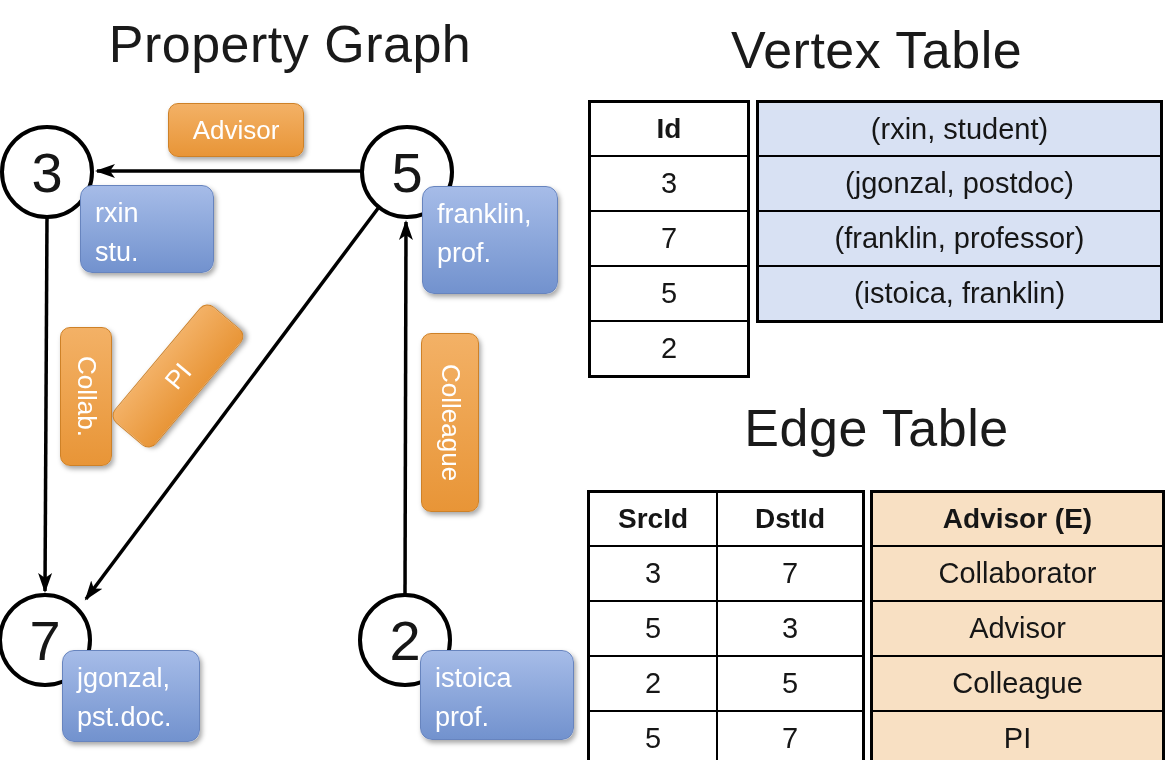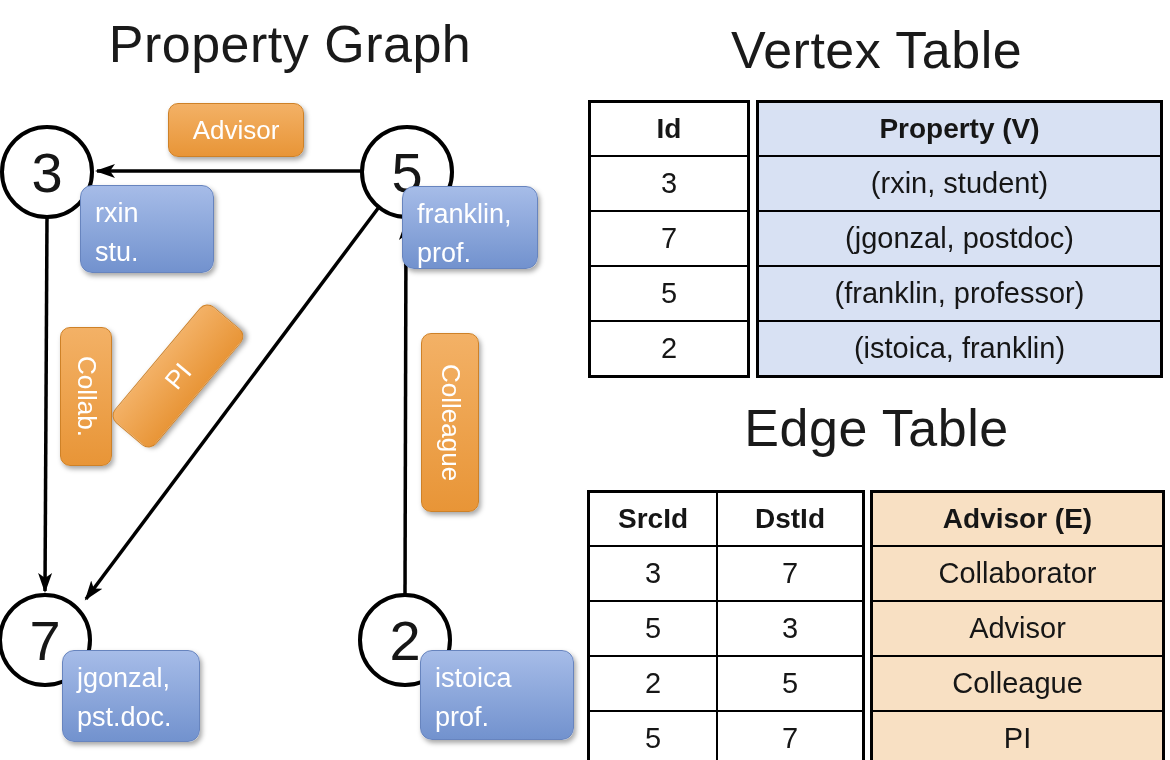--- a/index.html
+++ b/index.html
@@ -30,21 +30,21 @@
 
   
   .prop-label {
     position:absolute; z-index:3; border-radius:12px;
     background:linear-gradient(180deg,#a6bce8 0%,#7292ce 100%);
     border:1px solid #6784be; box-shadow:2px 3px 5px rgba(0,0,0,0.35);
     color:#fff; font-size:27px; font-weight:300; line-height:1.45;
     padding:8px 8px 8px 14px; box-sizing:border-box;
   }
   #label-rxin     { left:80px;  top:185px; width:134px; height:88px; }
-  #label-franklin { left:402px; top:186px; width:136px; height:83px; }
+  #label-franklin { left:422px; top:186px; width:136px; height:108px; }
   #label-jgonzal  { left:62px;  top:650px; width:138px; height:92px; }
   #label-istoica  { left:420px; top:650px; width:154px; height:90px; }
 
   
   .edge-label {
     position:absolute; z-index:3; border-radius:10px;
     background:linear-gradient(180deg,#f3b166 0%,#e89537 100%);
     border:1px solid #ce8127; box-shadow:2px 3px 5px rgba(0,0,0,0.35);
     color:#fff; font-size:26px; font-weight:300;
     display:flex; align-items:center; justify-content:center;
@@ -132,21 +132,20 @@
 
   <div class="sub-table" id="vertex-id-table">
     <div class="t-row header">Id</div>
     <div class="t-row">3</div>
     <div class="t-row">7</div>
     <div class="t-row">5</div>
     <div class="t-row">2</div>
   </div>
 
   <div class="sub-table" id="vertex-property-table">
-    <div class="t-row header">Property (V)</div>
     <div class="t-row">(rxin, student)</div>
     <div class="t-row">(jgonzal, postdoc)</div>
     <div class="t-row">(franklin, professor)</div>
     <div class="t-row">(istoica, franklin)</div>
   </div>
 
   <div class="sub-table" id="edge-srcdst-table">
     <div class="t-row header">
       <div class="t-cell cell-left">SrcId</div>
       <div class="t-cell cell-right">DstId</div>

